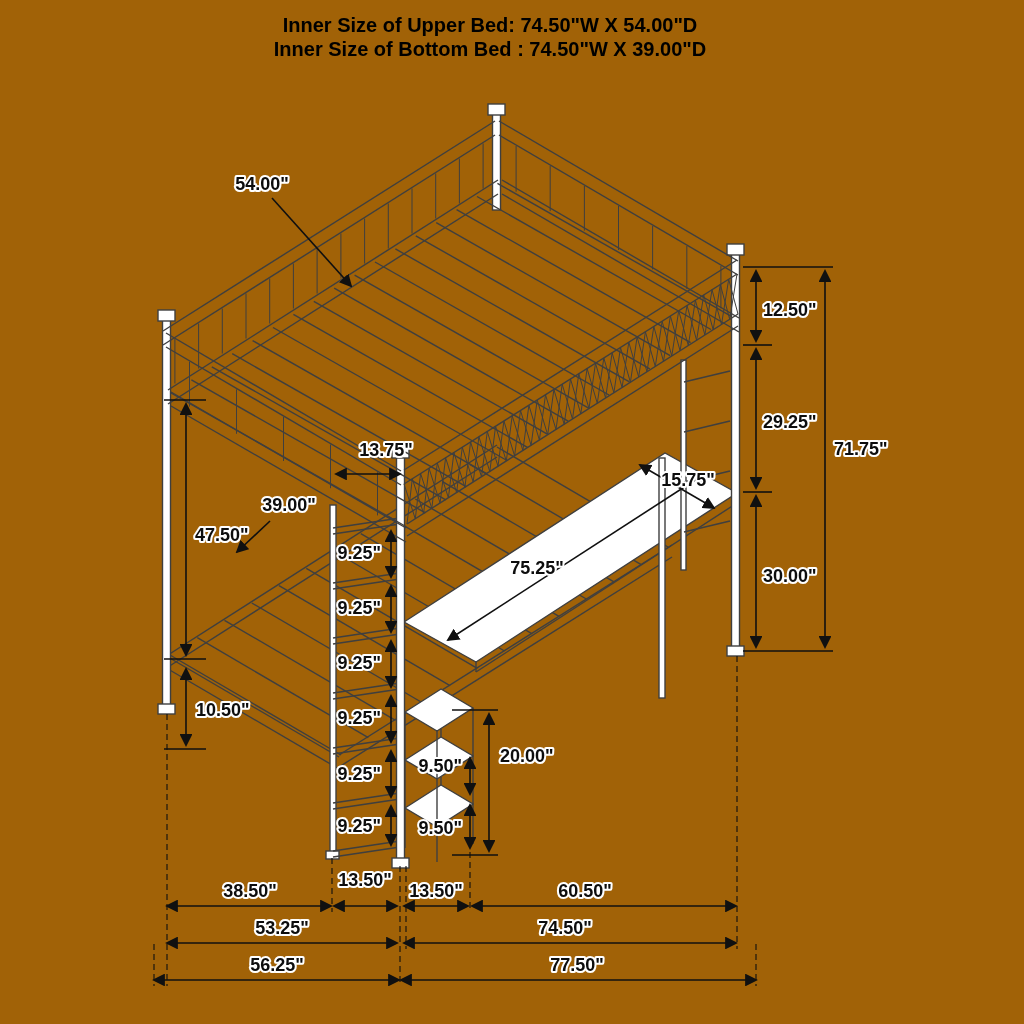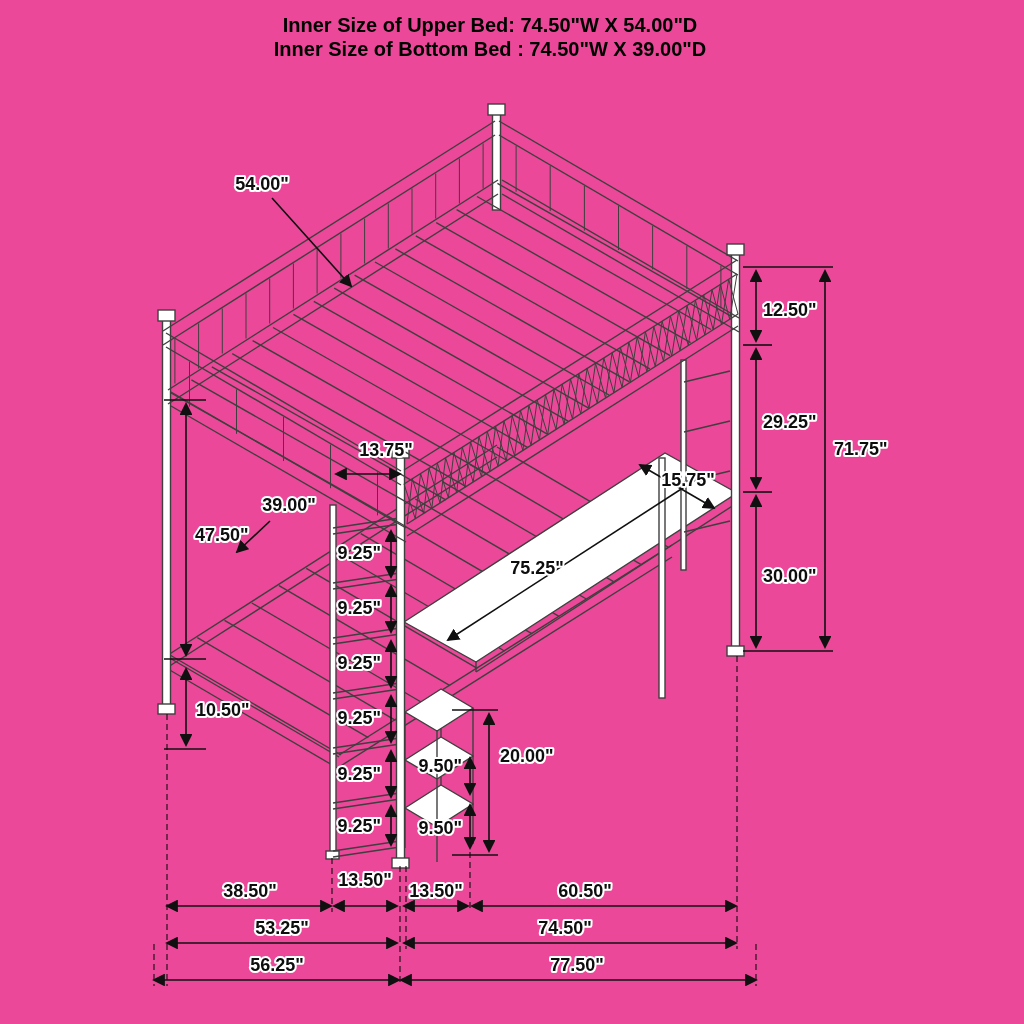--- a/index.html
+++ b/index.html
@@ -1,16 +1,16 @@
 <!DOCTYPE html>
 <html style="--line: #3f3f3f; --dim: #101010;"><head>
 <meta charset="utf-8">
 <style>
   html,body{margin:0;padding:0;background:#fff;}
-  .stage{position:relative;width:1024px;height:1024px;background:#ec4899;overflow:hidden;}
+  .stage{position:relative;width:1024px;height:1024px;background:#a16207;overflow:hidden;}
   svg{display:block;}
   .struct{stroke:var(--line,#3f3f3f);stroke-width:1.4;fill:none;}
   .thin{stroke-width:1;}
   .fillw{fill:#fff;stroke:var(--line,#3f3f3f);stroke-width:1.4;}
   .dim{stroke:var(--dim,#101010);stroke-width:1.6;fill:none;}
   .dashed{stroke:var(--dim,#101010);stroke-width:1.1;stroke-dasharray:6 4;fill:none;}
   .lbl{font:bold 18px "Liberation Sans",sans-serif;fill:#0d0d0d;paint-order:stroke;stroke:#fff;stroke-width:4px;stroke-linejoin:round;}
   .title{font:bold 20px "Liberation Sans",sans-serif;fill:#000;}
 </style>
 </head>

